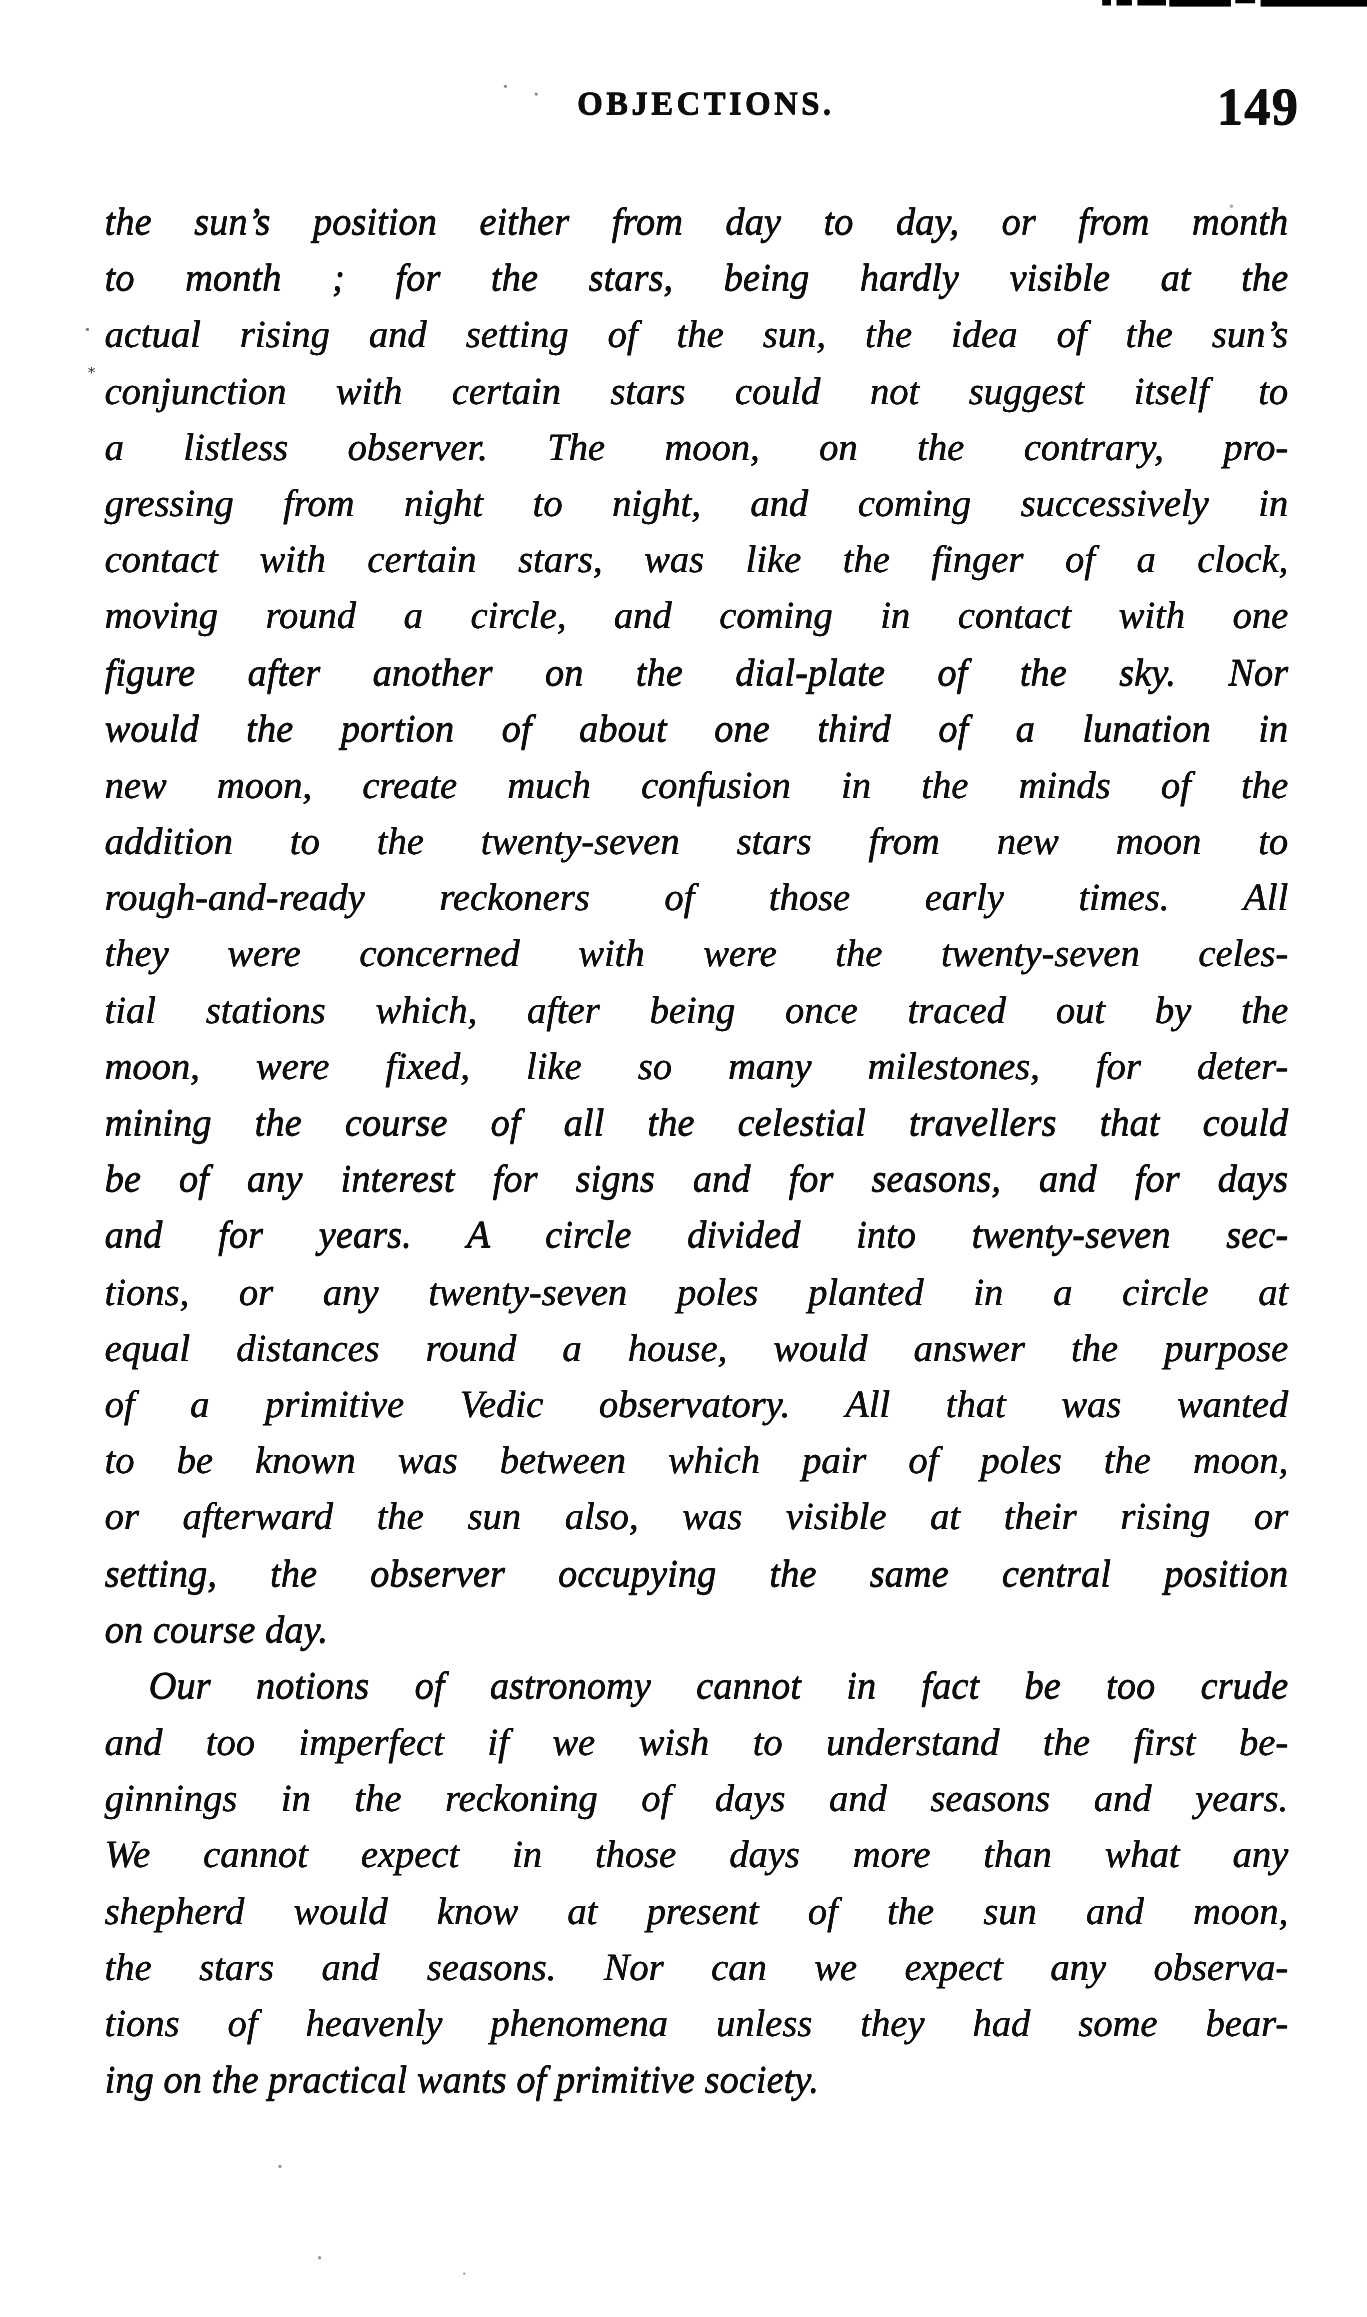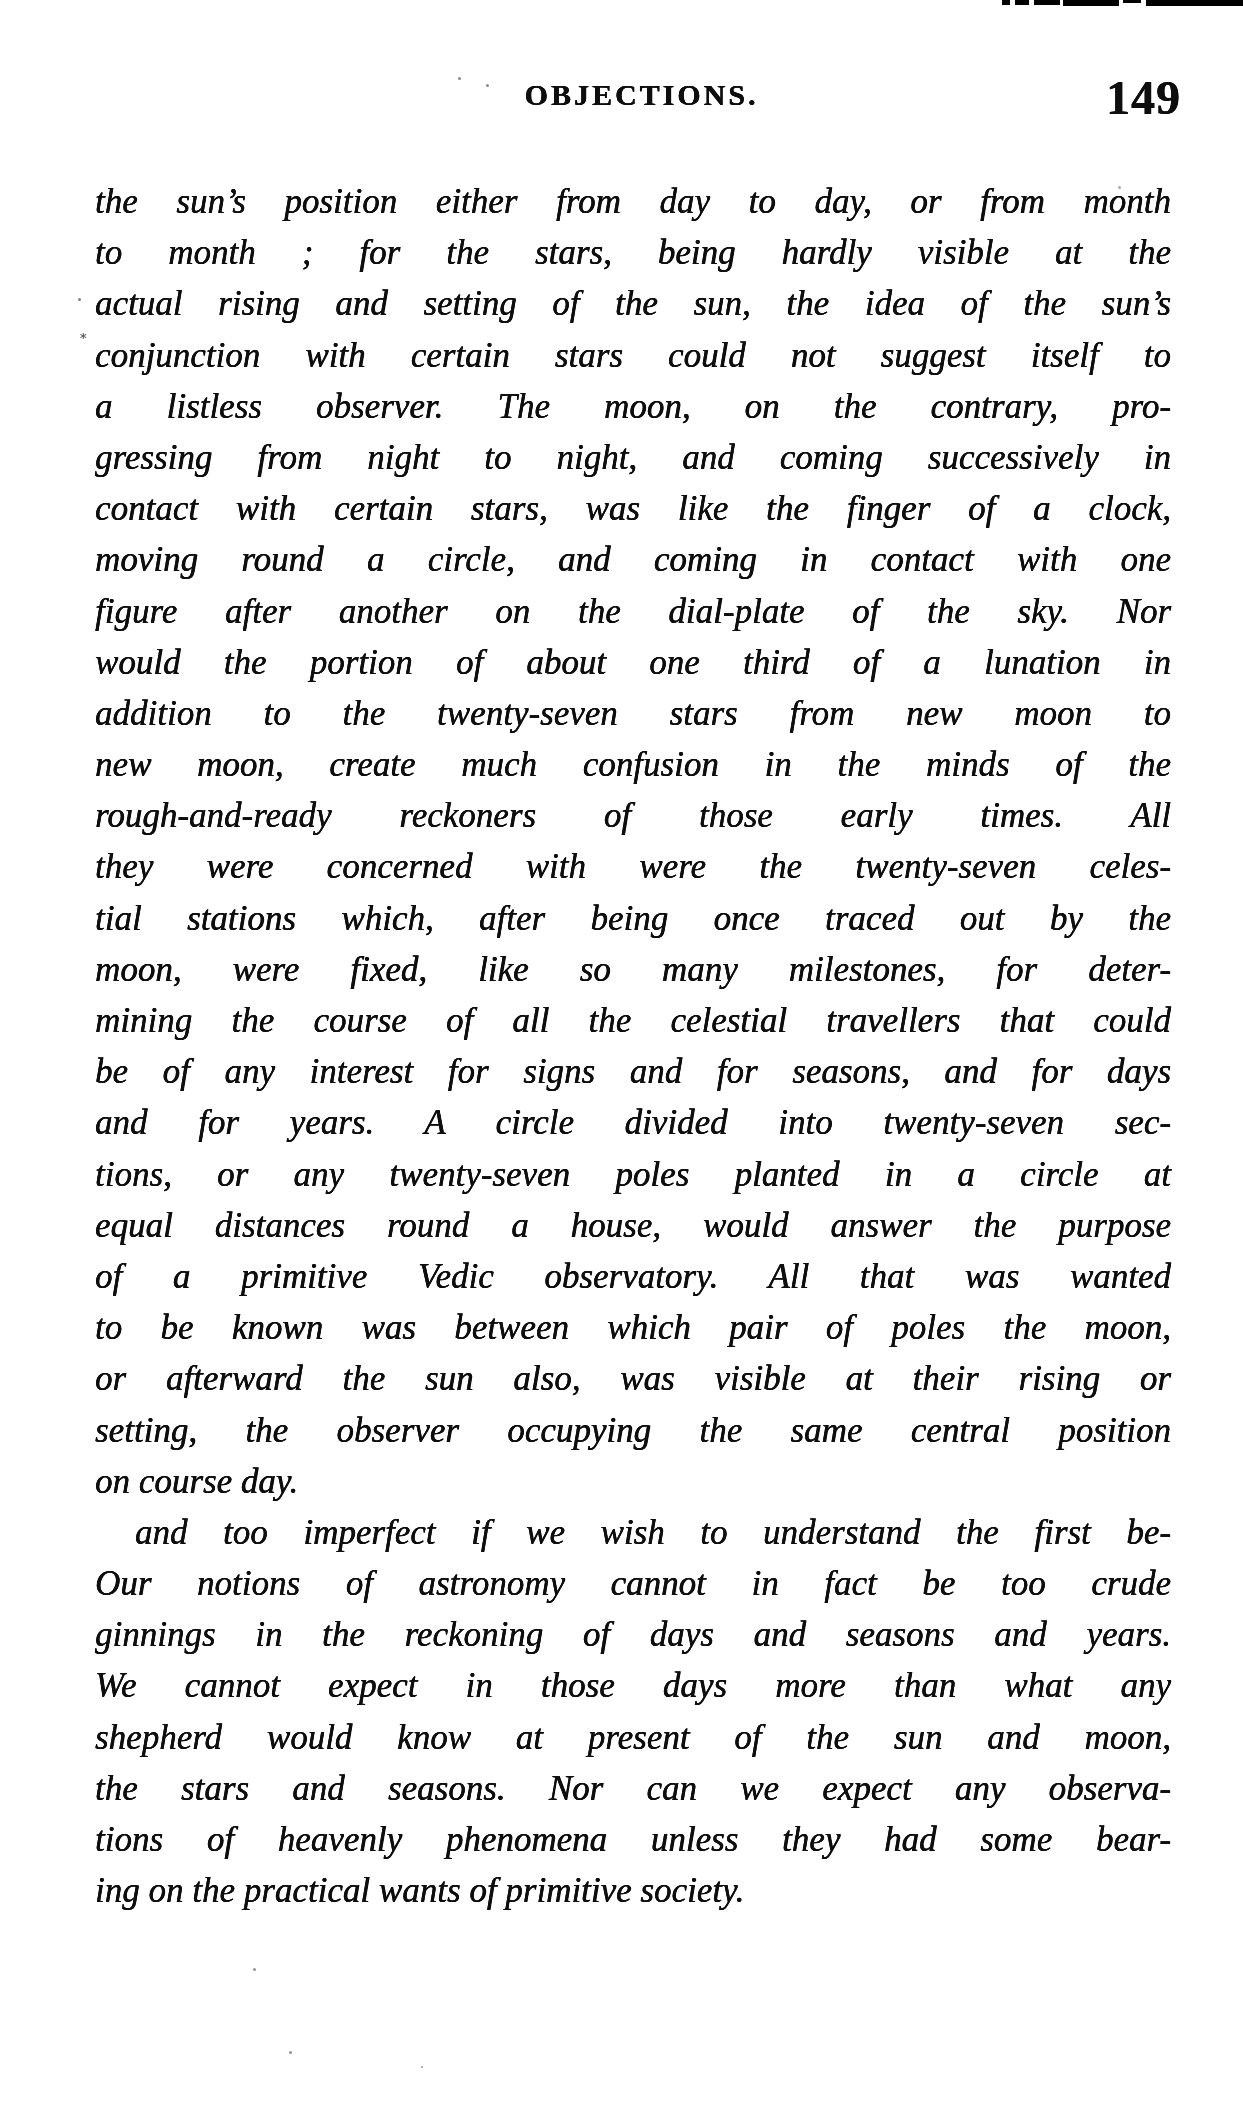--- a/index.html
+++ b/index.html
@@ -80,40 +80,40 @@
         <div class="line">the sun’s position either from day to day, or from month</div>
         <div class="line">to month ; for the stars, being hardly visible at the</div>
         <div class="line">actual rising and setting of the sun, the idea of the sun’s</div>
         <div class="line">conjunction with certain stars could not suggest itself to</div>
         <div class="line">a listless observer.  The moon, on the contrary, pro-</div>
         <div class="line">gressing from night to night, and coming successively in</div>
         <div class="line">contact with certain stars, was like the finger of a clock,</div>
         <div class="line">moving round a circle, and coming in contact with one</div>
         <div class="line">figure after another on the dial-plate of the sky.  Nor</div>
         <div class="line">would the portion of about one third of a lunation in</div>
+        <div class="line">new moon, create much confusion in the minds of the</div>
         <div class="line">addition to the twenty-seven stars from new moon to</div>
-        <div class="line">new moon, create much confusion in the minds of the</div>
         <div class="line">rough-and-ready reckoners of those early times.  All</div>
         <div class="line">they were concerned with were the twenty-seven celes-</div>
         <div class="line">tial stations which, after being once traced out by the</div>
         <div class="line">moon, were fixed, like so many milestones, for deter-</div>
         <div class="line">mining the course of all the celestial travellers that could</div>
         <div class="line">be of any interest for signs and for seasons, and for days</div>
         <div class="line">and for years.  A circle divided into twenty-seven sec-</div>
         <div class="line">tions, or any twenty-seven poles planted in a circle at</div>
         <div class="line">equal distances round a house, would answer the purpose</div>
         <div class="line">of a primitive Vedic observatory.  All that was wanted</div>
         <div class="line">to be known was between which pair of poles the moon,</div>
         <div class="line">or afterward the sun also, was visible at their rising or</div>
         <div class="line">setting, the observer occupying the same central position</div>
         <div class="line last-line">on course day.</div>
       </div>
     <div class="paragraph indent-first">
+        <div class="line">Our notions of astronomy cannot in fact be too crude</div>
         <div class="line">and too imperfect if we wish to understand the first be-</div>
-        <div class="line">Our notions of astronomy cannot in fact be too crude</div>
         <div class="line">ginnings in the reckoning of days and seasons and years.</div>
         <div class="line">We cannot expect in those days more than what any</div>
         <div class="line">shepherd would know at present of the sun and moon,</div>
         <div class="line">the stars and seasons.  Nor can we expect any observa-</div>
         <div class="line">tions of heavenly phenomena unless they had some bear-</div>
         <div class="line last-line">ing on the practical wants of primitive society.</div>
       </div>
   </div>
 
   <div class="speck" style="left:458px; top:77px;  width:3px; height:3px; opacity:.55;"></div>

